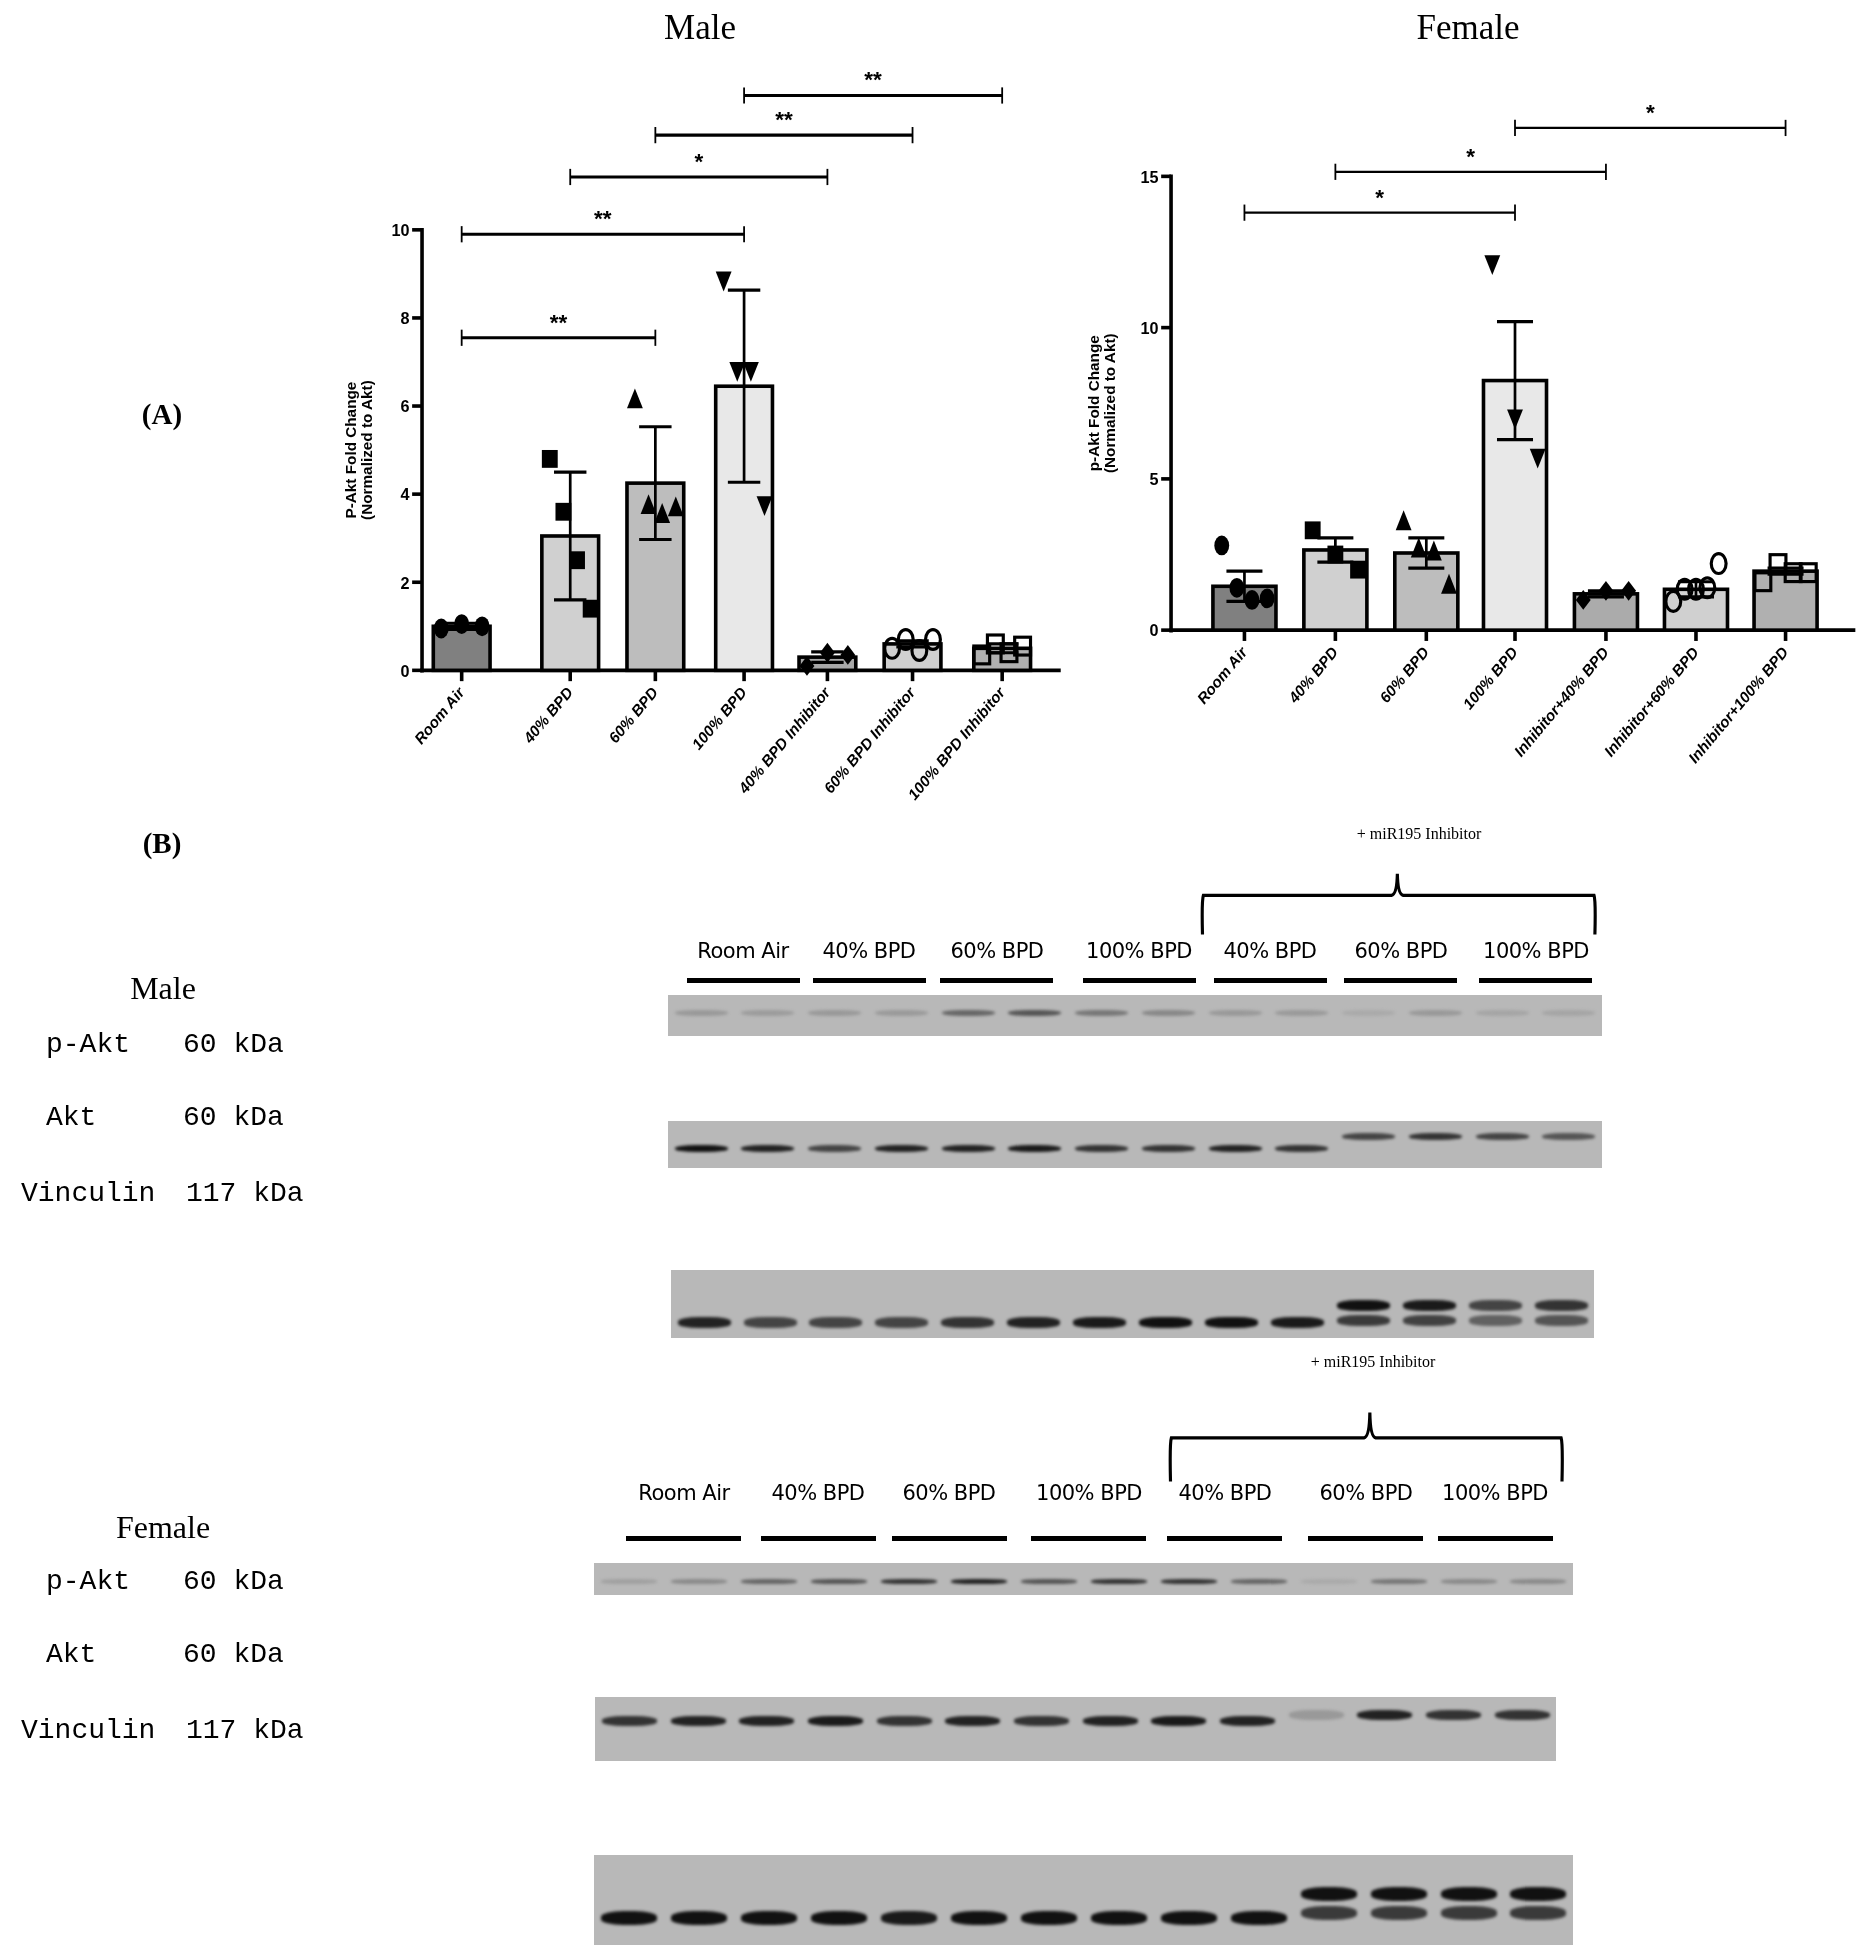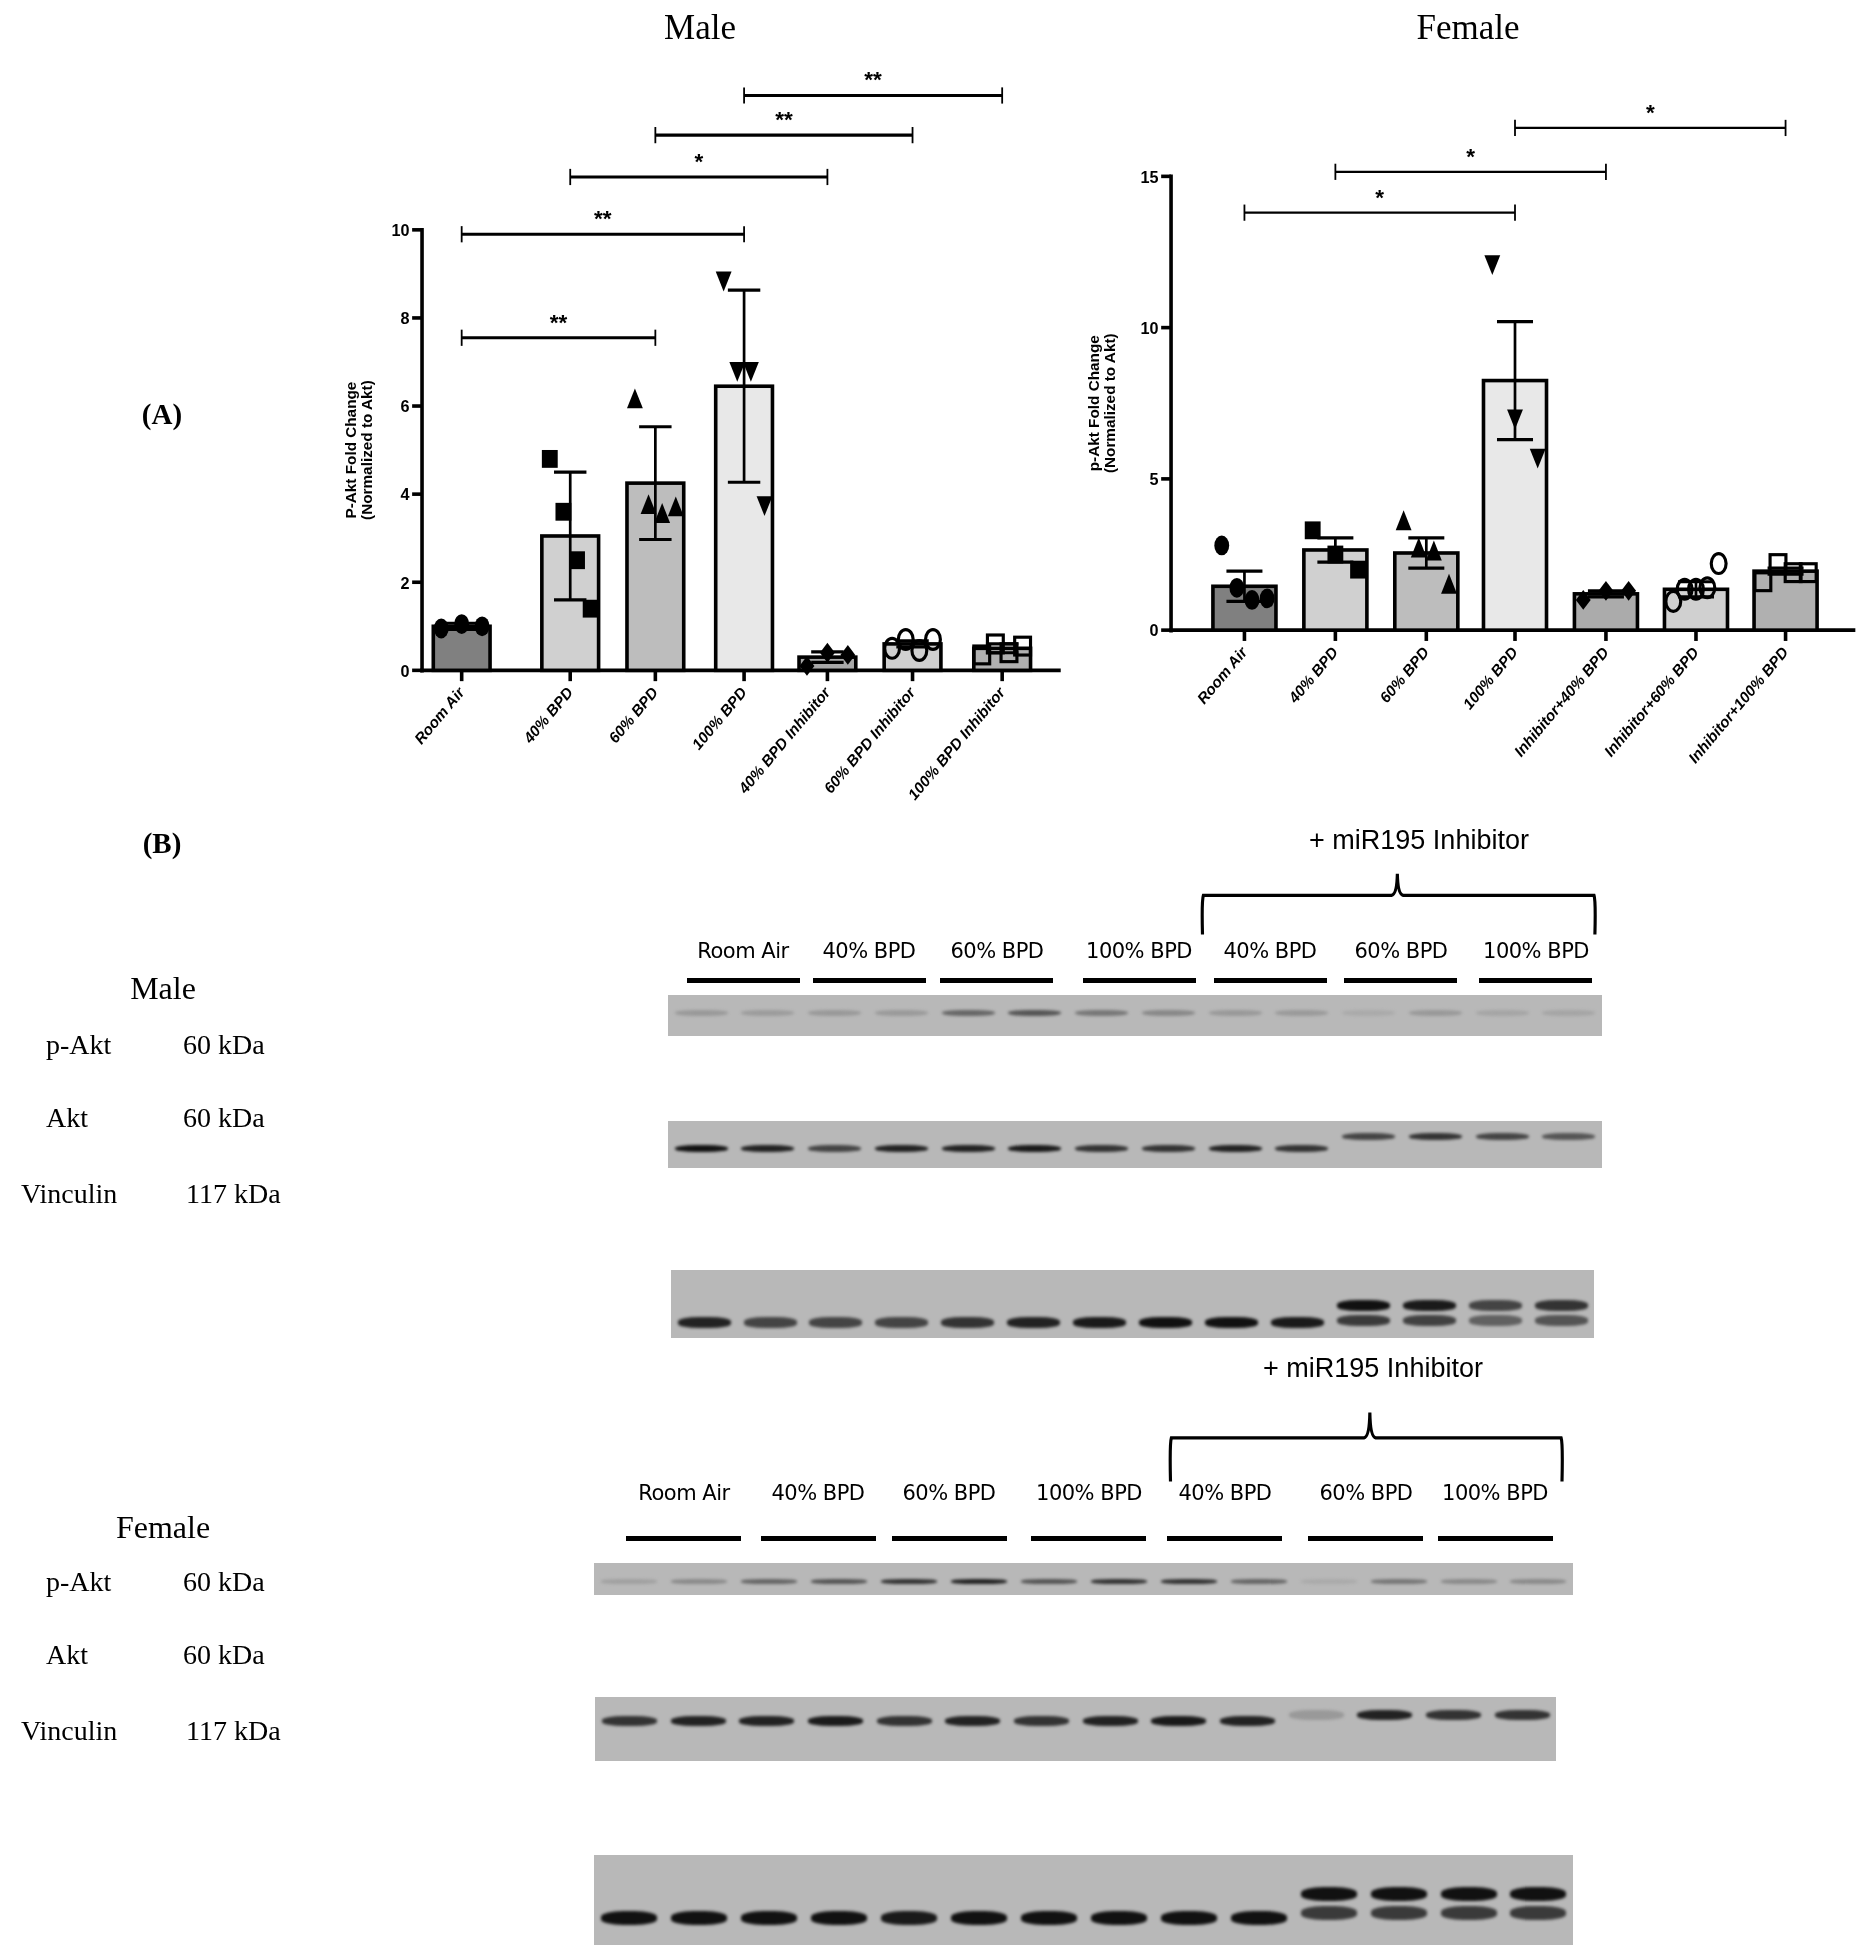--- a/index.html
+++ b/index.html
@@ -4,23 +4,23 @@
 <style>
   html,body{margin:0;padding:0;background:#ffffff;}
   body{width:1872px;height:1955px;position:relative;overflow:hidden;font-family:"Liberation Sans",sans-serif;color:#000;}
   .abs{position:absolute;}
   .serif{font-family:"Liberation Serif","DejaVu Serif",serif;}
   .title{font-size:35px;transform:translateX(-50%);white-space:nowrap;}
   .panel-label{font-size:29px;transform:translate(-50%,-50%);white-space:nowrap;}
   .panel-label b{font-weight:bold;}
   svg text{font-family:"Liberation Sans",sans-serif;}
   .blot-title{font-size:32px;transform:translateX(-50%);white-space:nowrap;}
-  .prot{font-size:28px;white-space:nowrap;font-family:Liberation Serif, serif;}
+  .prot{font-size:28px;white-space:nowrap;font-family:Liberation Mono, monospace;}
   .lane-lbl{font-size:21px;white-space:nowrap;transform:translateX(-50%);font-family:"DejaVu Sans","Liberation Sans",sans-serif;letter-spacing:-0.5px;}
-  .inh-lbl{font-size:27px;white-space:nowrap;transform:translateX(-50%);font-family:Liberation Sans, sans-serif;}
+  .inh-lbl{font-size:16px;white-space:nowrap;transform:translateX(-50%);font-family:Liberation Serif, serif;}
   .lane-bar{height:5px;background:#000;}
   .gel{background:#b8b8b8;}
 </style>
 </head>
 <body>
 
 <div class="abs serif panel-label" style="left:162px;top:414px;"><b>(A)</b></div>
 <div class="abs serif panel-label" style="left:162px;top:843px;"><b>(B)</b></div>
 
 <div class="abs serif title" style="left:700px;top:8px;">Male</div>

